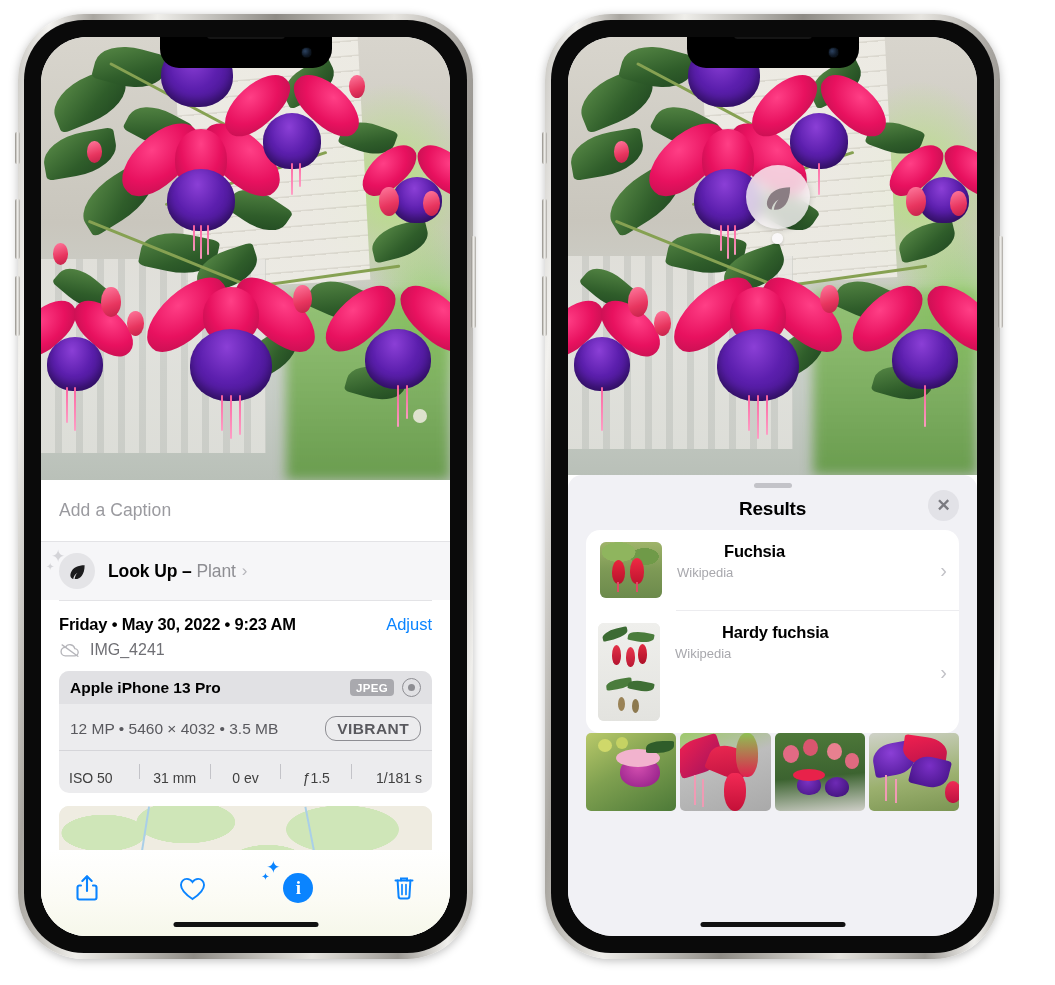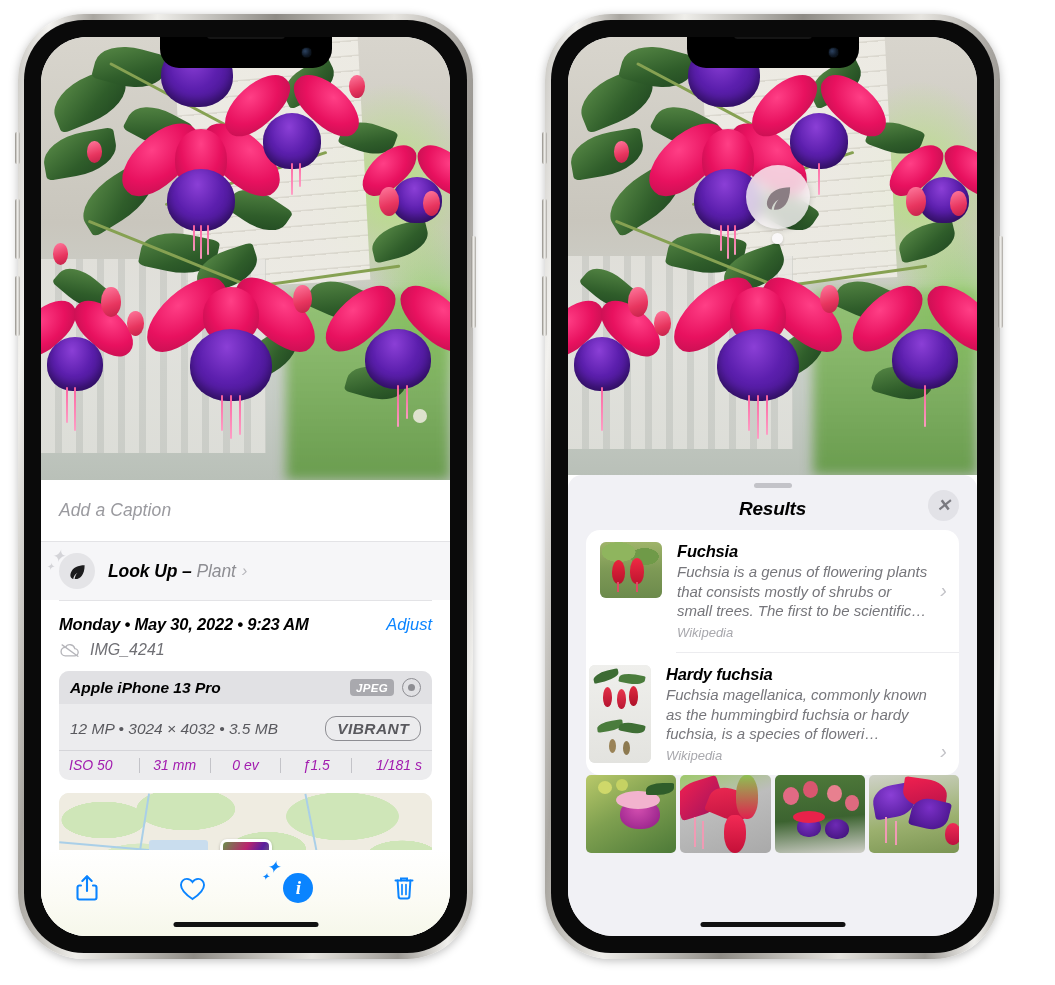--- a/index.html
+++ b/index.html
@@ -1,20 +1,20 @@
 <!DOCTYPE html>
 <html><head>
 <meta charset="utf-8">
 <style>
   * { box-sizing: border-box; margin:0; padding:0; }
   html,body{
     width:1055px; height:985px; background:#ffffff; overflow:hidden;
     font-family:"Liberation Sans", sans-serif;
   }
-  .stage{ position:relative; width:1055px; height:985px;font-style:italic; }
+  .stage{ position:relative; width:1055px; height:985px; }
 
   
   .phone{ position:absolute; top:14px; width:455px; height:945px; }
   .phone.left{ left:18px; }
   .phone.right{ left:545px; }
 
   .band{
     position:absolute; inset:0; border-radius:66px;
     background:linear-gradient(95deg,#c9c7c2 0%,#f3f2ef 6%,#a9a6a0 14%,#efeeea 26%,
                #8e8b85 48%, #e6e4df 70%, #9c9994 86%, #f0efec 95%, #b5b2ac 100%);
@@ -171,21 +171,21 @@
   .exif-r2{ display:flex; align-items:center; justify-content:space-between; margin-top:4px; }
   .exif-r2 span{ font-size:15.5px; color:#59595e; }
   .vib{
     border:1px solid #8e8e93; color:#5c5c61; font-size:11.5px; font-weight:600;
     padding:2.5px 11px; border-radius:11px; letter-spacing:.4px;
   }
   .exif-foot{
     display:flex; align-items:center; border-top:1px solid #d5d5d9;
     padding:6px 10px 7px;
   }
-  .exif-foot span{ flex:1; text-align:center; font-size:14px; color:#a21caf; }
+  .exif-foot span{ flex:1; text-align:center; font-size:14px; color:#404040;margin-top:13px; }
   .exif-foot span:first-child{ text-align:left; }
   .exif-foot span:last-child{ text-align:right; }
   .exif-foot i.sep{ width:1px; height:15px; background:#c3c3c8; display:block; }
 
   .mapcard{
     margin:13px 18px 0; height:90px; border-radius:10px; overflow:hidden; position:relative;
     background:#eceadf;
   }
   .mapcard .greens{ position:absolute; inset:0; }
   .mapcard .road{ position:absolute; background:#a9cfe8; }
@@ -234,25 +234,25 @@
     display:flex; align-items:baseline; justify-content:space-between;
     padding:10px 20px 9px;
   }
   .sec-title{ font-size:21px; font-weight:700; color:#000; letter-spacing:-.4px; }
   .show-more{ font-size:15px; color:#8e8e93; }
 
   .card{
     margin:0 18px; background:#fff; border-radius:14px; overflow:hidden;
   }
   .krow{ display:flex; padding:12px 12px 12px 14px; align-items:stretch; }
-  .krow.second{ margin-left:0; padding-left:3px; position:relative;align-items:flex-end; }
+  .krow.second{ margin-left:0; padding-left:12px; position:relative; }
   .kthumb{ width:62px; flex:0 0 62px; border-radius:6px; overflow:hidden; margin-right:15px;
            position:relative; background:#dcdcd6; }
   .ktxt{ flex:1; min-width:0; }
-  .ktitle{ font-size:16.5px; font-weight:700; color:#000; letter-spacing:-.2px; }
+  .ktitle{ font-size:16.5px; font-weight:700; color:#000; letter-spacing:-.2px;margin-left:47px; }
   .kdesc{ font-size:15px; line-height:19.5px; color:#76767b; margin-top:1px; }
   .ksrc{ font-size:13px; color:#a8a8ad; margin-top:4px; }
   .kchev{ display:flex; align-items:center; color:#c2c2c7; font-size:20px;
           padding-left:10px; flex:0 0 auto; font-weight:300; }
   .hairline{ height:1px; background:#ececef; margin-left:90px; }
 
   .swi-title{ font-size:21px; font-weight:700; color:#000; letter-spacing:-.4px;
               padding:16px 20px 9px; }
   .swi-strip{ display:flex; gap:4px; padding:0 18px; }
   .swi{ flex:1; height:78px; border-radius:5px; overflow:hidden; position:relative; }
@@ -387,21 +387,21 @@
               <span>–</span>
               <span class="sub">Plant</span>
             </div>
             <span class="chev">›</span>
           </div>
 
           <div class="divider"></div>
 
           <div class="meta-block">
             <div class="meta-line1">
-              <div class="dateline">Monday • May 30, 2022 • 9:23 AM</div>
+              <div class="dateline">Friday • May 30, 2022 • 9:23 AM</div>
               <div class="adjust">Adjust</div>
             </div>
             <div class="fileline">
               <svg width="22" height="16" viewBox="0 0 28 20">
                 <path d="M8 17.5h11.5a4.6 4.6 0 0 0 .6-9.2A6.4 6.4 0 0 0 8.2 6.6 4.9 4.9 0 0 0 8 17.5z" fill="none" stroke="#b5b5ba" stroke-width="1.7"></path>
                 <line x1="4" y1="3.5" x2="24" y2="18" stroke="#b5b5ba" stroke-width="1.7" stroke-linecap="round"></line>
               </svg>
               <div class="fname">IMG_4241</div>
             </div>
           </div>
@@ -411,21 +411,21 @@
               <div class="exif-dev">Apple iPhone 13 Pro</div>
               <div class="exif-head-r">
                 <span class="tag-jpeg">JPEG</span>
                 <span class="raw-ic">
                     <i></i>
                   </span>
               </div>
             </div>
             <div class="exif-body">
               <div class="exif-r2">
-                <span>12 MP • 3024 × 4032 • 3.5 MB</span>
+                <span>12 MP • 5460 × 4032 • 3.5 MB</span>
                 <span class="vib">VIBRANT</span>
               </div>
             </div>
             <div class="exif-foot">
               <span>ISO 50</span>
               <i class="sep"></i>
               <span>31 mm</span>
               <i class="sep"></i>
               <span>0 ev</span>
               <i class="sep"></i>
@@ -614,21 +614,20 @@
                   linear-gradient(180deg,#9fb46a 0%, #7e9a56 48%, #6c8a4c 100%);"></span>
                 <span style="position:absolute;left:12px;top:18px;width:13px;height:24px;border-radius:50% 50% 45% 45%;
                              background:linear-gradient(180deg,#e8243c,#b8122c)"></span>
                 <span style="position:absolute;left:30px;top:16px;width:14px;height:26px;border-radius:50% 50% 45% 45%;
                              background:linear-gradient(180deg,#ef2a44,#c0142f)"></span>
                 <span style="position:absolute;left:17px;top:40px;width:2px;height:10px;background:#e04a64"></span>
                 <span style="position:absolute;left:36px;top:40px;width:2px;height:10px;background:#e04a64"></span>
               </div>
               <div class="ktxt">
                 <div class="ktitle">Fuchsia</div>
-                <div class="kdesc">Fuchsia is a genus of flowering plants that consists mostly of shrubs or small trees. The first to be scientific…</div>
                 <div class="ksrc">Wikipedia</div>
               </div>
               <div class="kchev">›</div>
             </div>
 
             <div class="hairline"></div>
 
             <div class="krow second">
               <div class="kthumb" style="height:98px;background:#e9e9e6">
                 <span class="mp" style="background:linear-gradient(180deg,#efefec 0%,#e3e3df 100%)"></span>
@@ -646,21 +645,20 @@
                              background:#4a7c3c;transform:rotate(-8deg)"></span>
                 <span style="position:absolute;left:30px;top:58px;width:26px;height:10px;border-radius:60% 10% 60% 10%;
                              background:#3f6f35;transform:rotate(12deg)"></span>
                 <span style="position:absolute;left:20px;top:74px;width:7px;height:14px;border-radius:50%;
                              background:#9a8357"></span>
                 <span style="position:absolute;left:34px;top:76px;width:7px;height:14px;border-radius:50%;
                              background:#8d7a50"></span>
               </div>
               <div class="ktxt">
                 <div class="ktitle">Hardy fuchsia</div>
-                <div class="kdesc">Fuchsia magellanica, commonly known as the hummingbird fuchsia or hardy fuchsia, is a species of floweri…</div>
                 <div class="ksrc">Wikipedia</div>
               </div>
               <div class="kchev">›</div>
             </div>
           </div>
 
 
           <div class="swi-strip">
             <div class="swi">
               <span class="mp" style="background:linear-gradient(150deg,#b9c96a 0%,#7fa050 45%,#4d7a38 100%)"></span>

